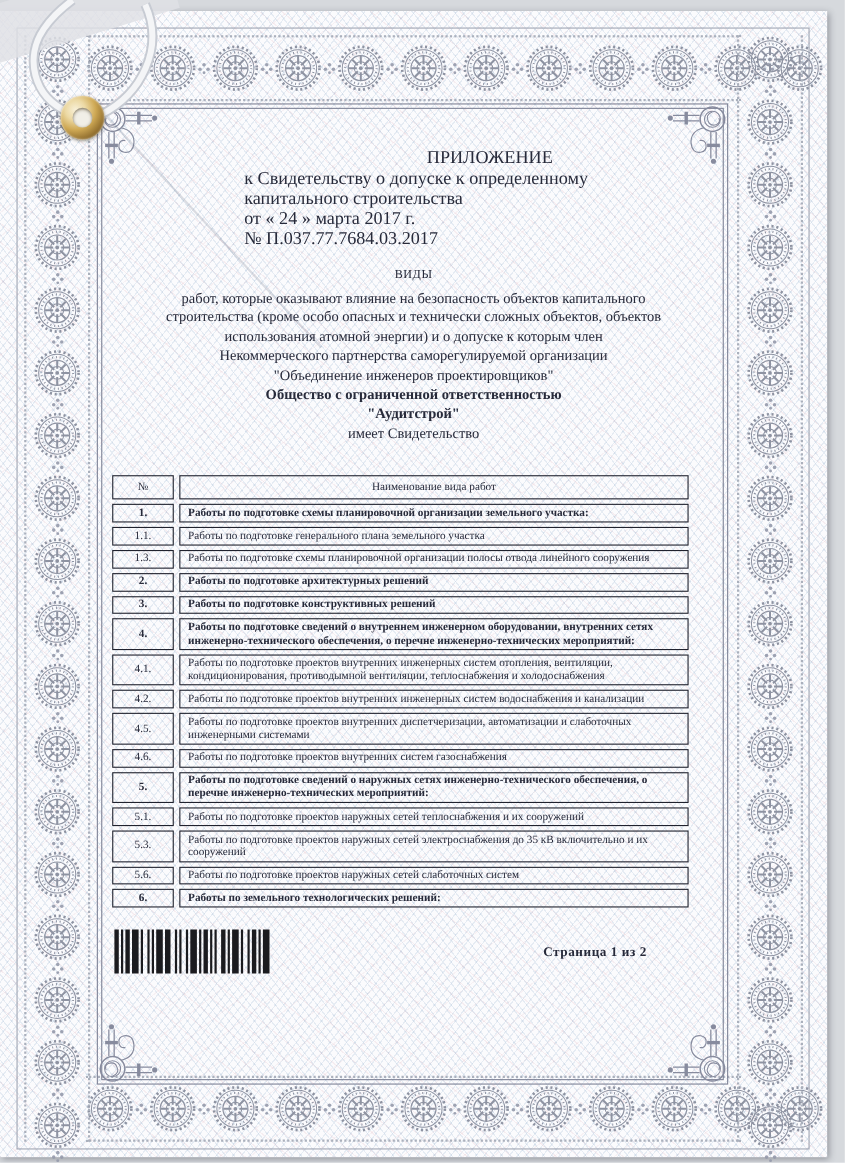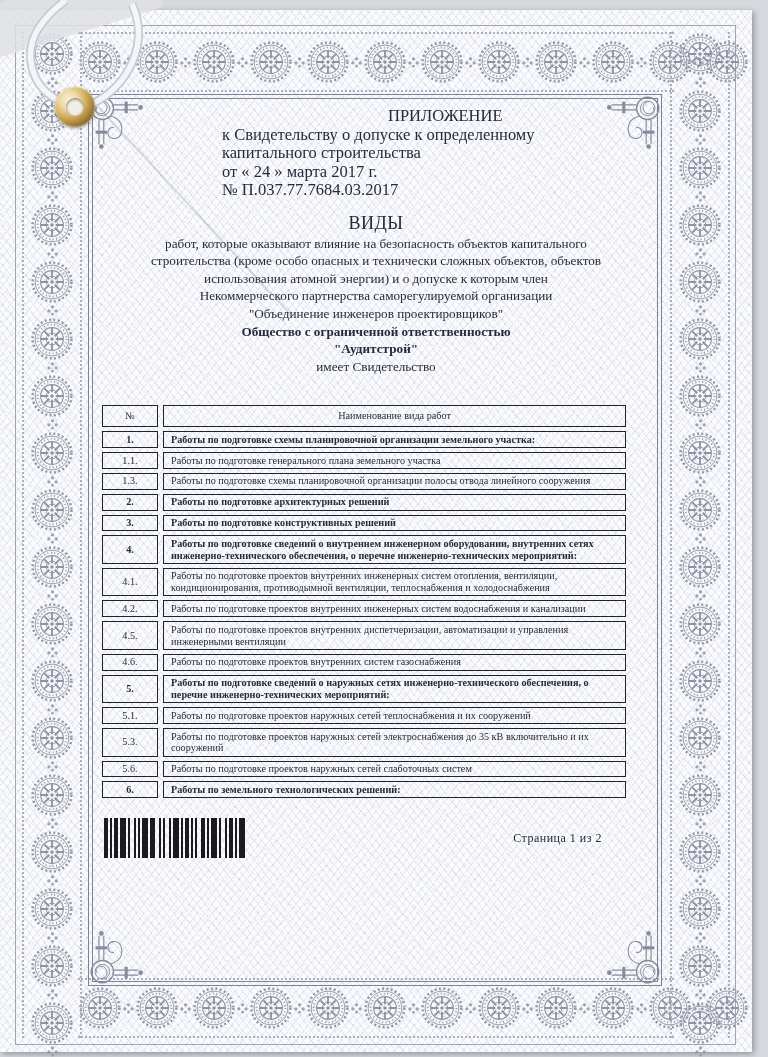--- a/index.html
+++ b/index.html
@@ -48,36 +48,36 @@
   .grommet{
     position:absolute;left:55px;top:77px;width:40px;height:40px;border-radius:50%;z-index:8;
     background:radial-gradient(circle at 34% 32%, #f8f0d8 0%, #ecd9a4 24%, #cfa955 48%, #93702f 72%, #5c4414 92%);
     box-shadow:0 1px 3px rgba(40,30,0,.5), inset 0 0 2px rgba(255,255,255,.8);
   }
   .grommet::after{
     content:"";position:absolute;left:11px;top:11px;width:18px;height:18px;border-radius:50%;
     background:#f1efe7;box-shadow:inset 0 1px 3px rgba(60,45,10,.65);
   }
   
-  .content{position:absolute;left:96px;right:96px;top:97px;z-index:5;}
+  .content{position:absolute;left:96px;right:96px;top:124px;z-index:5;}
   .hdr{padding-left:126px;font-size:16.5px;line-height:18.6px;}
   .hdr .t{padding-left:166px;}
   .intro{margin-top:15px;text-align:center;font-size:13.2px;line-height:17.6px;}
-  .intro .t{font-size:18px;letter-spacing:.5px;margin-bottom:2px;font-family:Liberation Serif, serif;}
+  .intro .t{font-size:11px;letter-spacing:.5px;margin-bottom:2px;font-family:Liberation Serif, serif;}
   .intro .b{font-weight:bold;}
   table.works{margin-top:26px;margin-left:1px;width:534px;border-collapse:separate;border-spacing:5px 4.5px;}
   table.works td{border:1.4px solid #20222e;font-size:10.2px;line-height:11.8px;padding:1.5px 7px;vertical-align:middle;background:transparent;}
   td.num{width:40px;text-align:center;padding:1.5px 2px;}
   td.hd{text-align:center;font-size:10.8px;height:17px;}
   tr.bold td{font-weight:bold;}
   .footrow{display:flex;align-items:center;margin-top:16px;}
   .barcode{margin-left:8px;width:148px;height:40px;position:relative;display:flex;align-items:stretch;}
   .barcode i{display:block;height:100%;}
   .barcode i.k{background:#1b1b1f;}
-  .pagelab{margin-left:auto;margin-right:54px;font-weight:normal;font-size:12px;letter-spacing:.5px;}
+  .pagelab{margin-left:auto;margin-right:68px;font-weight:bold;font-size:12px;letter-spacing:.5px;}
 </style>
 </head>
 <body>
 
 <svg width="0" height="0" style="position:absolute">
   <defs>
     <symbol id="rosette" viewBox="0 0 48 48">
       <g stroke="#8e93a2" fill="none">
         <circle cx="24" cy="24" r="21.2" stroke-width="2.6" stroke-dasharray="2.1 2.7"></circle>
         <circle cx="24" cy="24" r="18.4" stroke-width="1"></circle>
@@ -563,21 +563,21 @@
           <tr>
             <td class="num">4.1.</td>
             <td>Работы по подготовке проектов внутренних инженерных систем отопления, вентиляции, кондиционирования, противодымной вентиляции, теплоснабжения и холодоснабжения</td>
           </tr>
           <tr>
             <td class="num">4.2.</td>
             <td>Работы по подготовке проектов внутренних инженерных систем водоснабжения и канализации</td>
           </tr>
           <tr>
             <td class="num">4.5.</td>
-            <td>Работы по подготовке проектов внутренних диспетчеризации, автоматизации и управления инженерными вентиляции</td>
+            <td>Работы по подготовке проектов внутренних диспетчеризации, автоматизации и слаботочных инженерными системами</td>
           </tr>
           <tr>
             <td class="num">4.6.</td>
             <td>Работы по подготовке проектов внутренних систем газоснабжения</td>
           </tr>
           <tr class="bold">
             <td class="num">5.</td>
             <td>Работы по подготовке сведений о наружных сетях инженерно-технического обеспечения, о перечне инженерно-технических мероприятий:</td>
           </tr>
           <tr>

